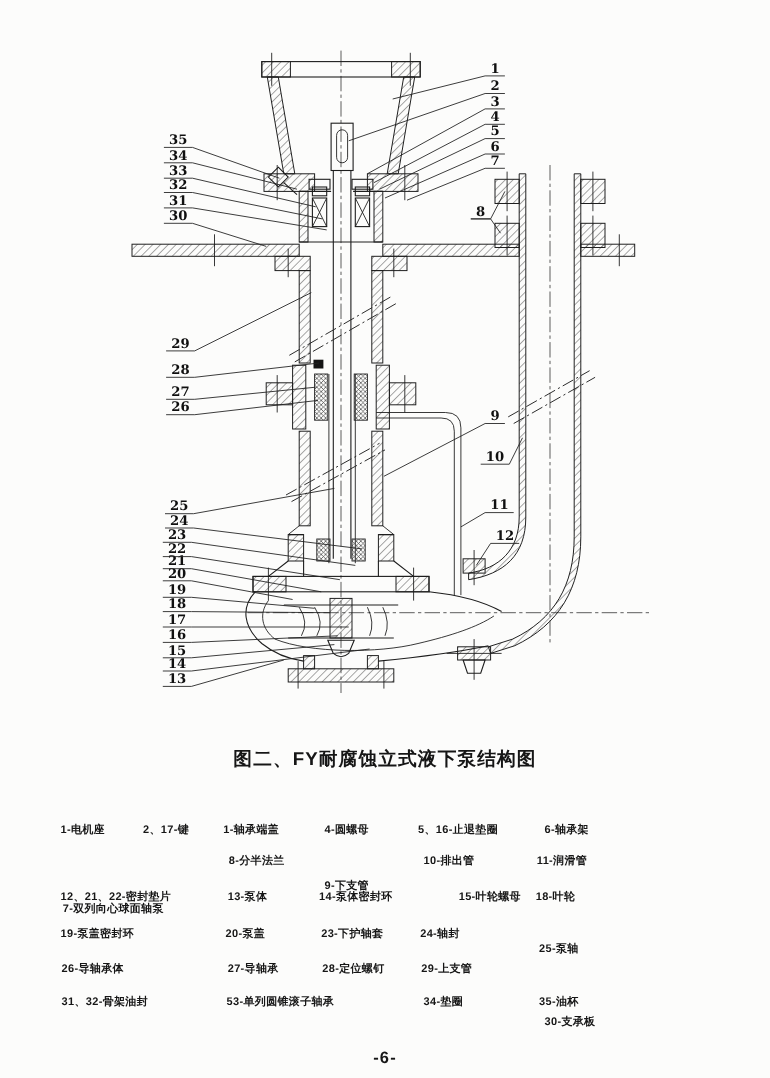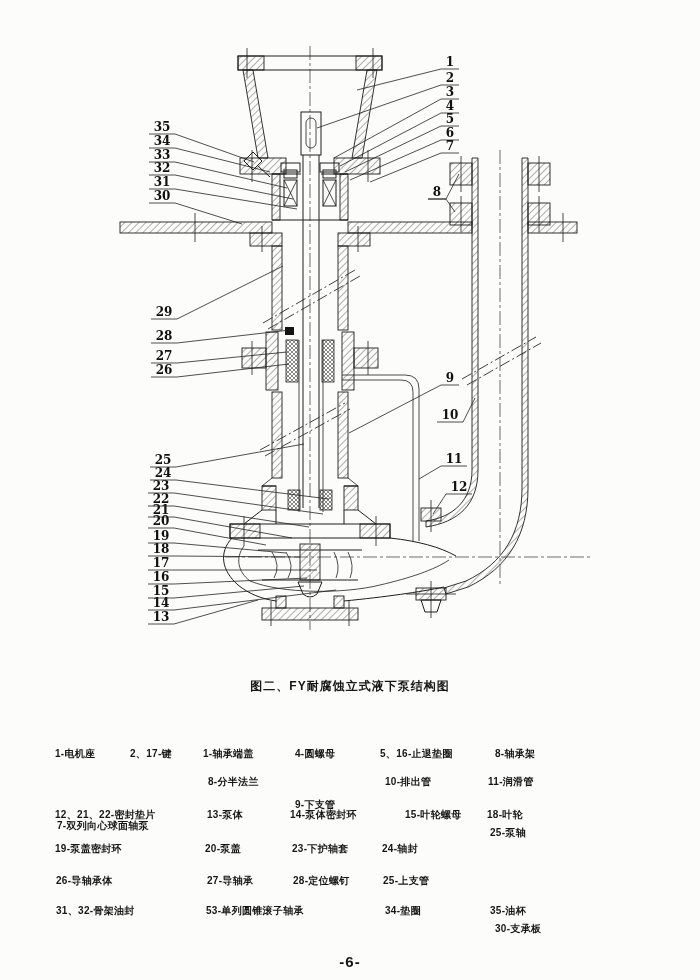--- a/index.html
+++ b/index.html
@@ -15,21 +15,21 @@
   .ln2{stroke-width:0.8;}
   .cl{stroke:#2e2e2e;stroke-width:0.7;stroke-dasharray:14 3 3 3;fill:none;}
   .brk{stroke:#2a2a2a;stroke-width:0.9;stroke-dasharray:11 3 2 3;fill:none;}
   .hatch{fill:url(#h1);stroke:#1e1e1e;stroke-width:0.9;}
   .pack{fill:url(#h2);stroke:#1e1e1e;stroke-width:0.8;}
   .leader{fill:none;stroke:#222;stroke-width:0.8;}
   .callout-num{font:700 12px "DejaVu Serif", serif;fill:#101010;text-anchor:middle;}
   
   .caption{
     position:absolute;left:0;right:0;top:678;text-align:center;
-    font-size:12px;font-weight:700;letter-spacing:1px;
+    font-size:17px;font-weight:700;letter-spacing:1px;
   }
   .parts-list{position:absolute;left:0;top:0;width:700px;height:980px;}
   .part-item{
     position:absolute;white-space:nowrap;
     font-size:10px;font-weight:700;letter-spacing:0.3px;text-align:right;
   }
   .page-number{
     position:absolute;left:0;right:0;top:953px;text-align:center;
     font-size:15px;font-weight:700;letter-spacing:1px;
   }
@@ -245,40 +245,40 @@
 </div>
 
 <div class="caption">图二、FY耐腐蚀立式液下泵结构图</div>
 
 <div class="parts-list">
     <span class="part-item" style="left: 55px; top: 747px;">1-电机座</span>
     <span class="part-item" style="left: 130px; top: 747px;">2、17-键</span>
     <span class="part-item" style="left: 203px; top: 747px;">1-轴承端盖</span>
     <span class="part-item" style="left: 295px; top: 747px;">4-圆螺母</span>
     <span class="part-item" style="left: 380px; top: 747px;">5、16-止退垫圈</span>
-    <span class="part-item" style="left: 495px; top: 747px;">8-轴承架</span>
+    <span class="part-item" style="left: 495px; top: 747px;">6-轴承架</span>
     <span class="part-item" style="left: 57px; top: 775px; margin-top: 44px;">7-双列向心球面轴泵</span>
     <span class="part-item" style="left: 208px; top: 775px;">8-分半法兰</span>
     <span class="part-item" style="left: 295px; top: 775px; margin-top: 23px;">9-下支管</span>
     <span class="part-item" style="left: 385px; top: 775px;">10-排出管</span>
     <span class="part-item" style="left: 488px; top: 775px;">11-润滑管</span>
     <span class="part-item" style="left: 55px; top: 808px;">12、21、22-密封垫片</span>
     <span class="part-item" style="left: 207px; top: 808px;">13-泵体</span>
     <span class="part-item" style="left: 290px; top: 808px;">14-泵体密封环</span>
-    <span class="part-item" style="left: 380px; top: 808px; padding-left: 25px;">15-叶轮螺母</span>
+    <span class="part-item" style="left: 392px; top: 808px; padding-left: 25px;">15-叶轮螺母</span>
     <span class="part-item" style="left: 487px; top: 808px;">18-叶轮</span>
     <span class="part-item" style="left: 55px; top: 842px;">19-泵盖密封环</span>
     <span class="part-item" style="left: 205px; top: 842px;">20-泵盖</span>
     <span class="part-item" style="left: 292px; top: 842px;">23-下护轴套</span>
     <span class="part-item" style="left: 382px; top: 842px;">24-轴封</span>
-    <span class="part-item" style="left: 490px; top: 826px;">25-泵轴</span>
+    <span class="part-item" style="left: 490px; top: 855px;">25-泵轴</span>
     <span class="part-item" style="left: 56px; top: 874px;">26-导轴承体</span>
     <span class="part-item" style="left: 207px; top: 874px;">27-导轴承</span>
     <span class="part-item" style="left: 293px; top: 874px;">28-定位螺钉</span>
-    <span class="part-item" style="left: 383px; top: 874px;">25-上支管</span>
+    <span class="part-item" style="left: 383px; top: 874px;">29-上支管</span>
     <span class="part-item" style="left: 495px; top: 874px; margin-top: 48px;">30-支承板</span>
     <span class="part-item" style="left: 56px; top: 904px;">31、32-骨架油封</span>
     <span class="part-item" style="left: 206px; top: 904px;">53-单列圆锥滚子轴承</span>
     <span class="part-item" style="left: 385px; top: 904px;">34-垫圈</span>
     <span class="part-item" style="left: 490px; top: 904px;">35-油杯</span>
   </div>
 
 <div class="page-number">-6-</div>
 
 </body></html>

